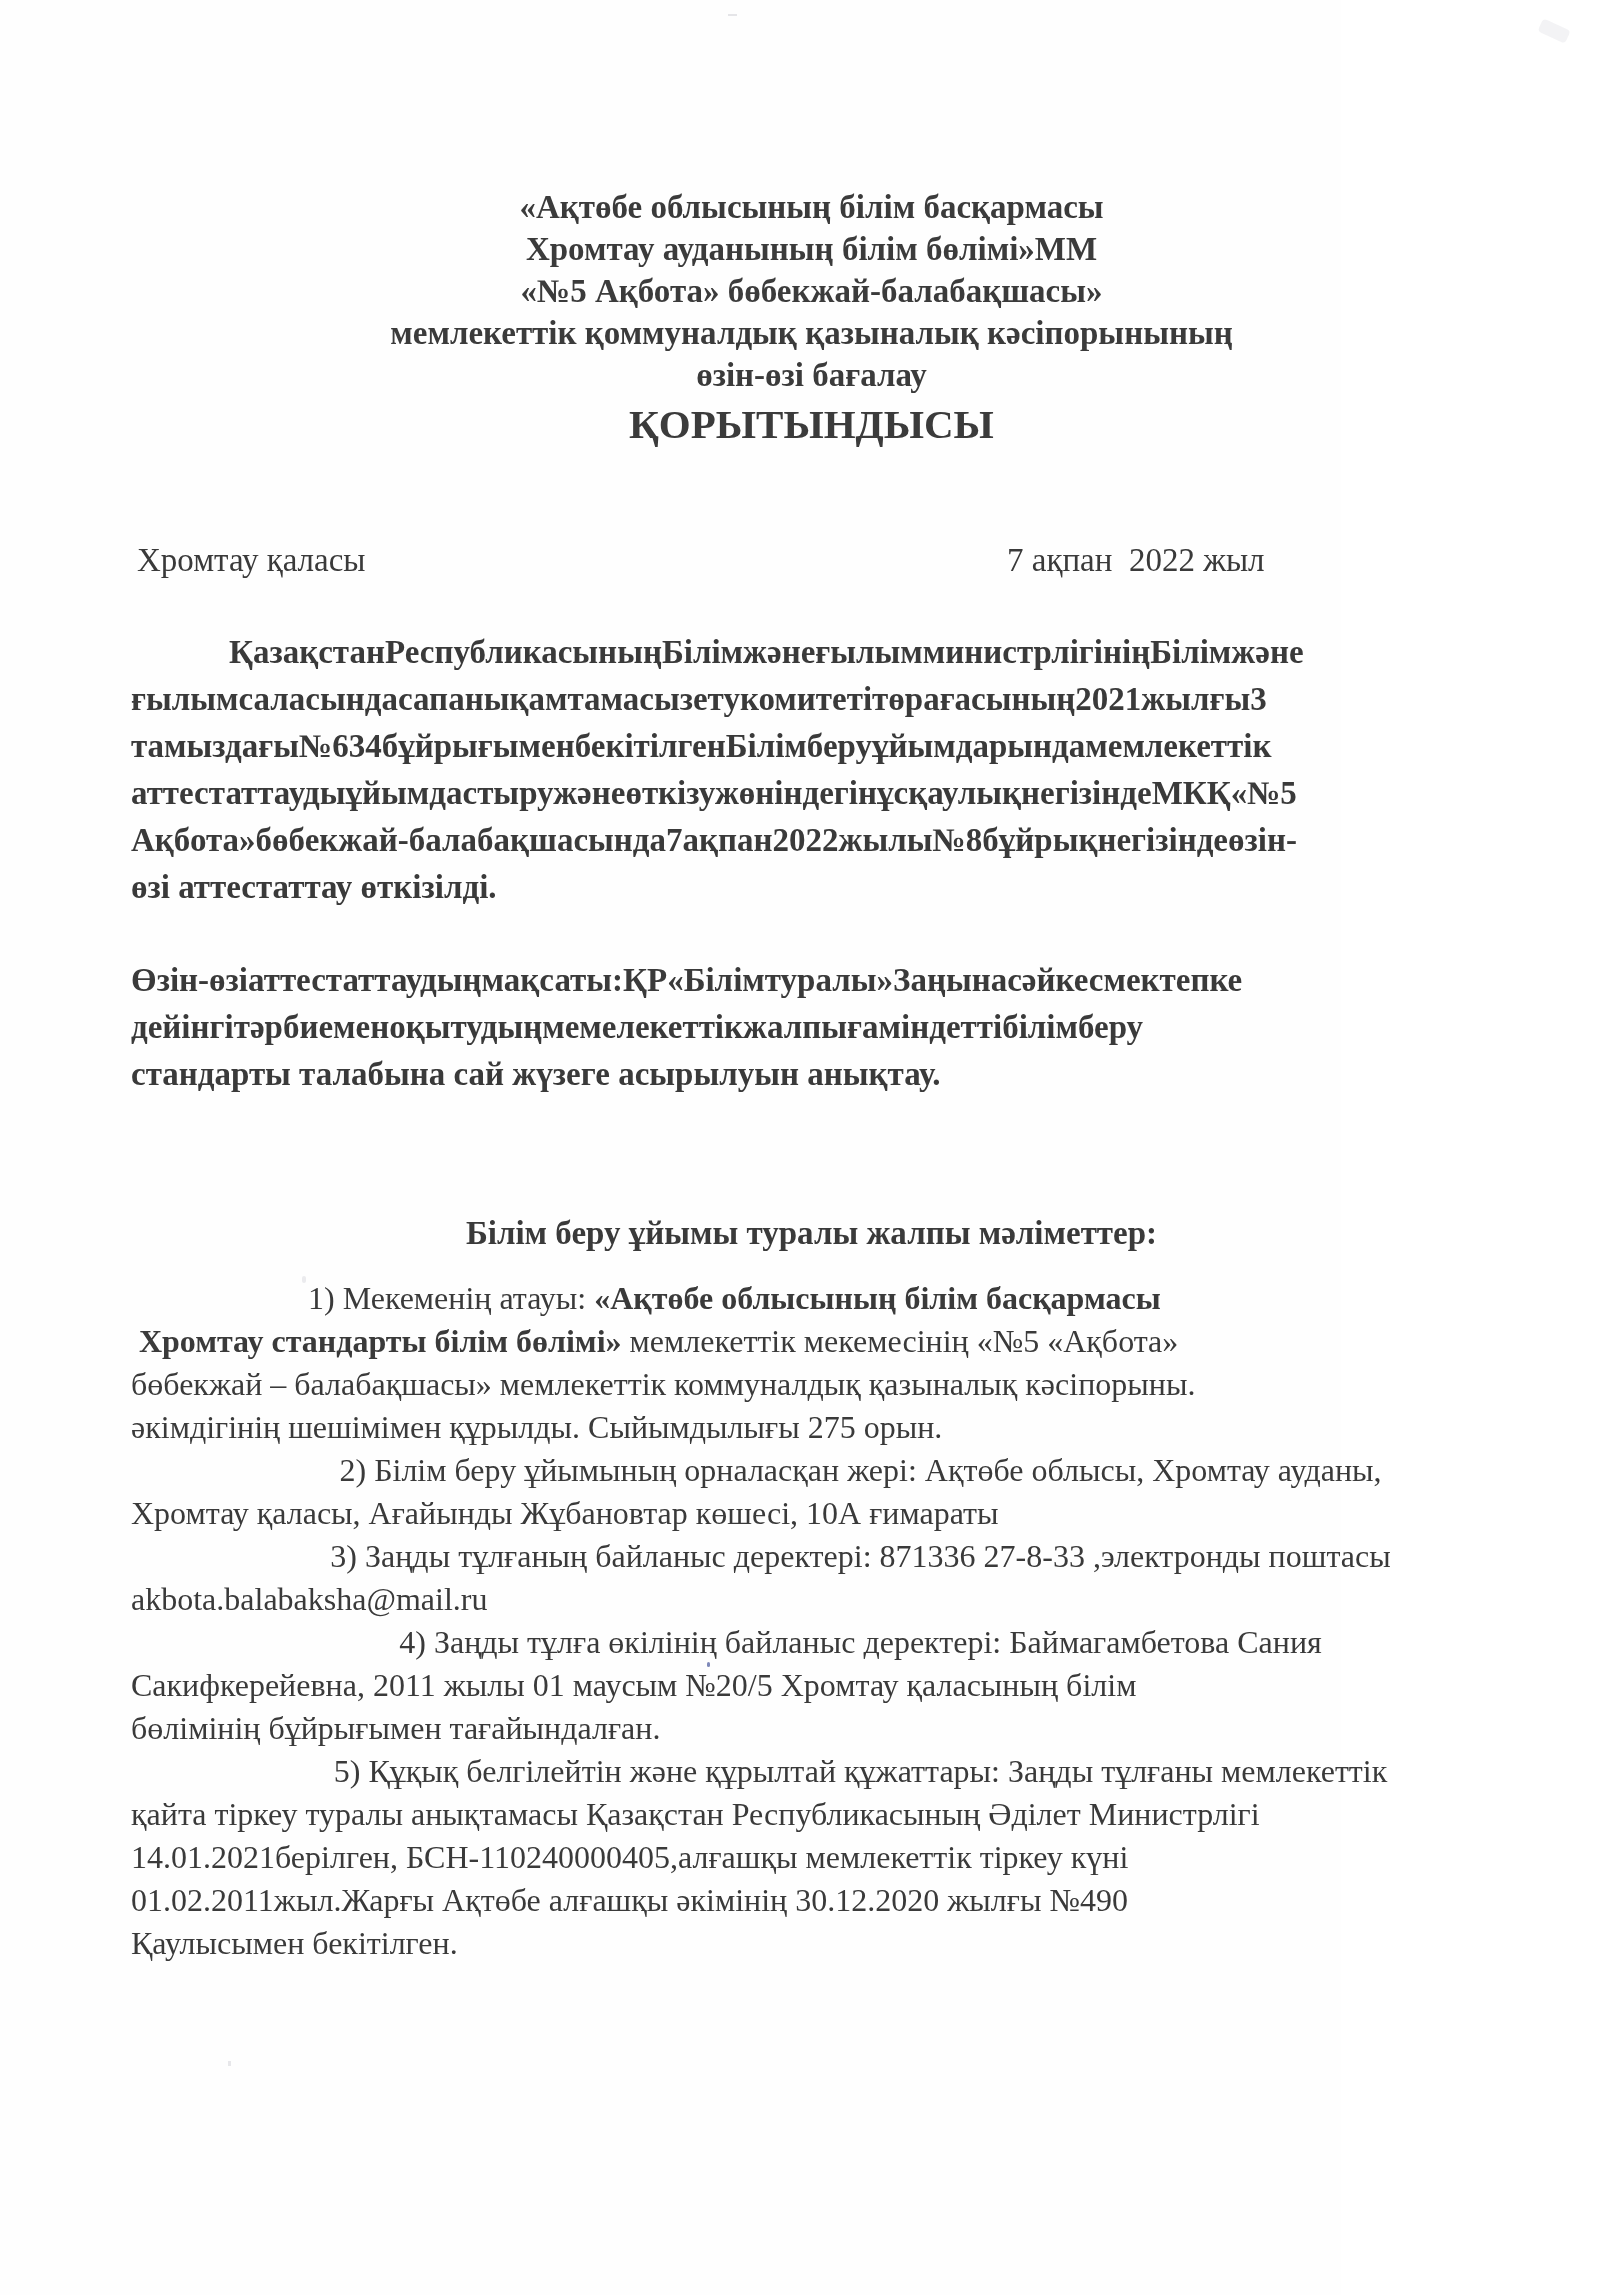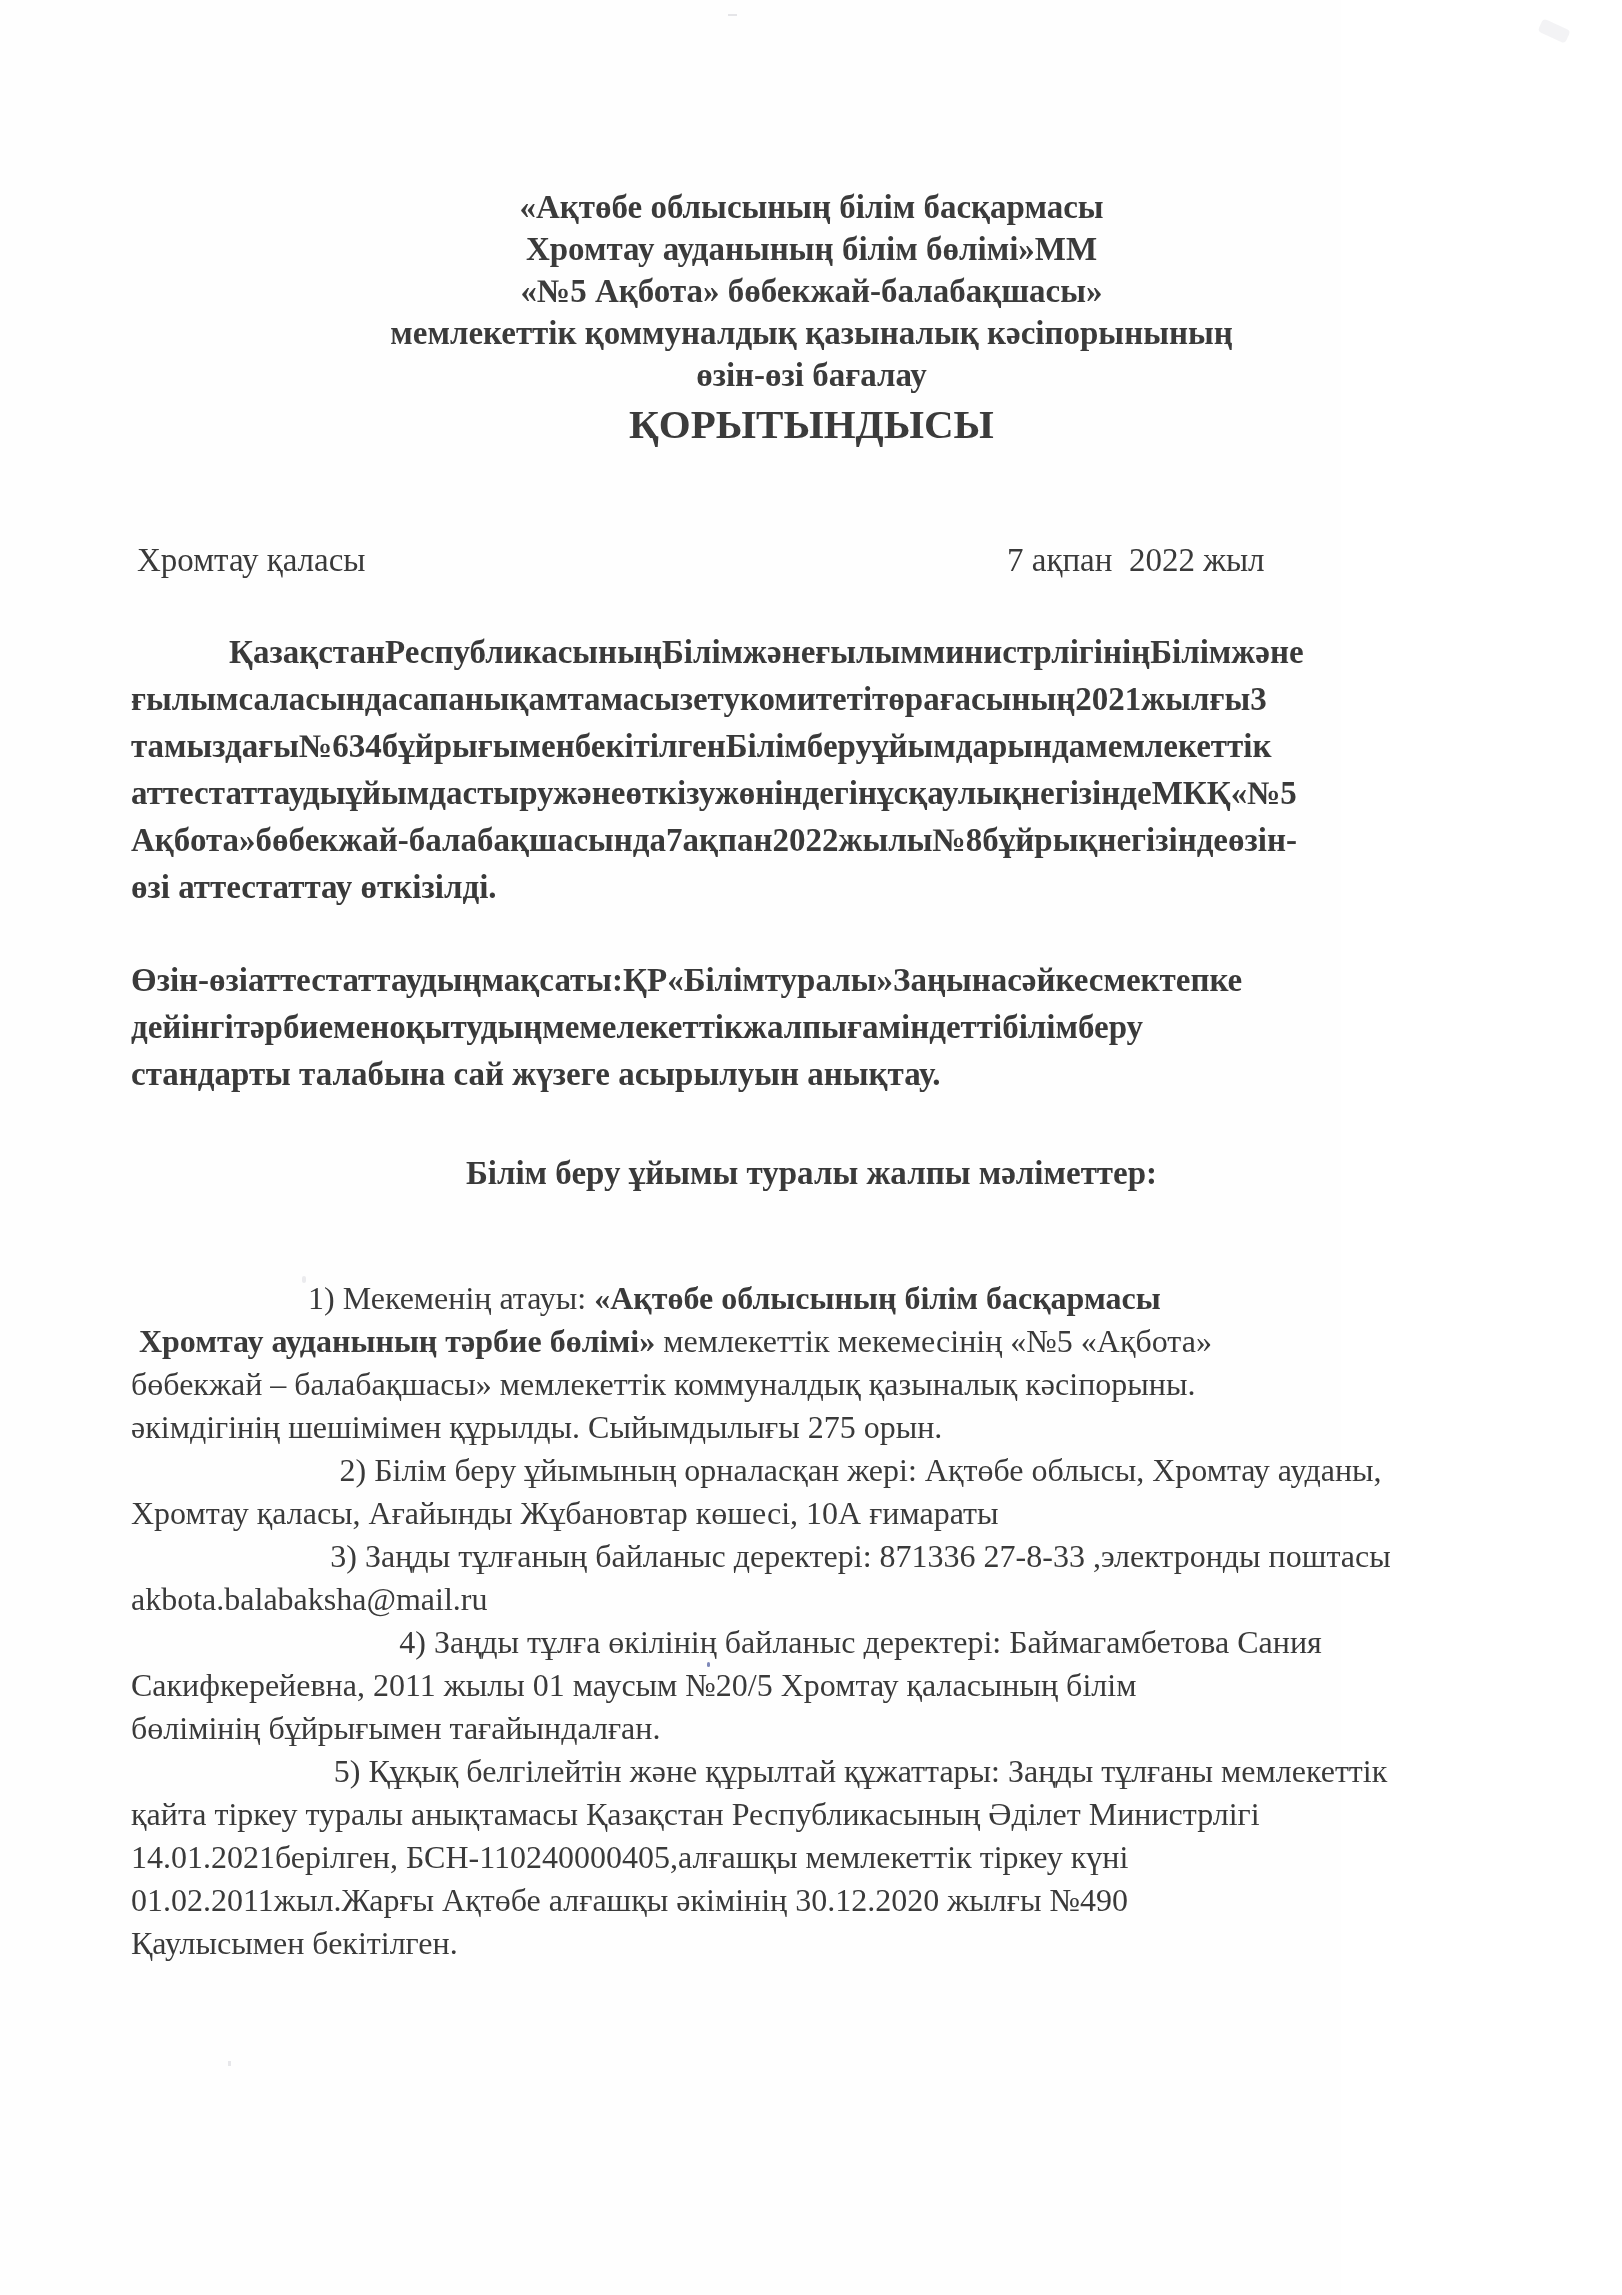--- a/index.html
+++ b/index.html
@@ -69,21 +69,21 @@
     .justify-line {
       display: flex;
       justify-content: space-between;
       white-space: nowrap;
     }
     .p1 { top: 629px; }
     .p2 { top: 957px; }
 
     .section-title {
       position: absolute;
-      top: 1152px;
+      top: 1212px;
       left: 0;
       width: 1623px;
       text-align: center;
       font-weight: bold;
       font-size: 33px;
       line-height: 42px;
     }
 
     .info {
       position: absolute;
@@ -135,21 +135,21 @@
   <div class="para p2">
     <span class="line justify-line"><span>Өзін-өзі</span><span>аттестаттаудың</span><span>мақсаты:</span><span>ҚР</span><span>«Білім</span><span>туралы»</span><span>Заңына</span><span>сәйкес</span><span>мектепке</span></span>
     <span class="line justify-line"><span>дейінгі</span><span>тәрбие</span><span>мен</span><span>оқытудың</span><span>мемелекеттік</span><span>жалпыға</span><span>міндетті</span><span>білім</span><span>беру</span></span>
     <span class="line">стандарты талабына  сай жүзеге  асырылуын анықтау.</span>
   </div>
 
   <div class="section-title">Білім беру ұйымы туралы жалпы мәліметтер:</div>
 
   <div class="info i1">
     <span class="row indent1"><span>1) Мекеменің атауы: </span><b>«Ақтөбе облысының білім басқармасы</b></span>
-    <span class="row" style="padding-left:7.9px"><b>Хромтау ауданының тәрбие бөлімі»</b><span> мемлекеттік мекемесінің «№5 «Ақбота»</span></span>
+    <span class="row" style="padding-left:7.9px"><b>Хромтау стандарты білім бөлімі»</b><span> мемлекеттік мекемесінің «№5 «Ақбота»</span></span>
     <span class="row">бөбекжай – балабақшасы» мемлекеттік коммуналдық қазыналық кәсіпорыны.</span>
     <span class="row">әкімдігінің шешімімен құрылды. Сыйымдылығы  275 орын.</span>
 
     <span class="row indent">2) Білім беру ұйымының орналасқан жері: Ақтөбе  облысы, Хромтау ауданы,</span>
     <span class="row">Хромтау қаласы, Ағайынды Жұбановтар көшесі, 10А ғимараты</span>
 
     <span class="row indent">3) Заңды тұлғаның байланыс деректері: 871336 27-8-33 ,электронды поштасы</span>
     <span class="row">akbota.balabaksha@mail.ru</span>
 
     <span class="row indent">4) Заңды тұлға өкілінің байланыс деректері: Баймагамбетова Сания</span>

